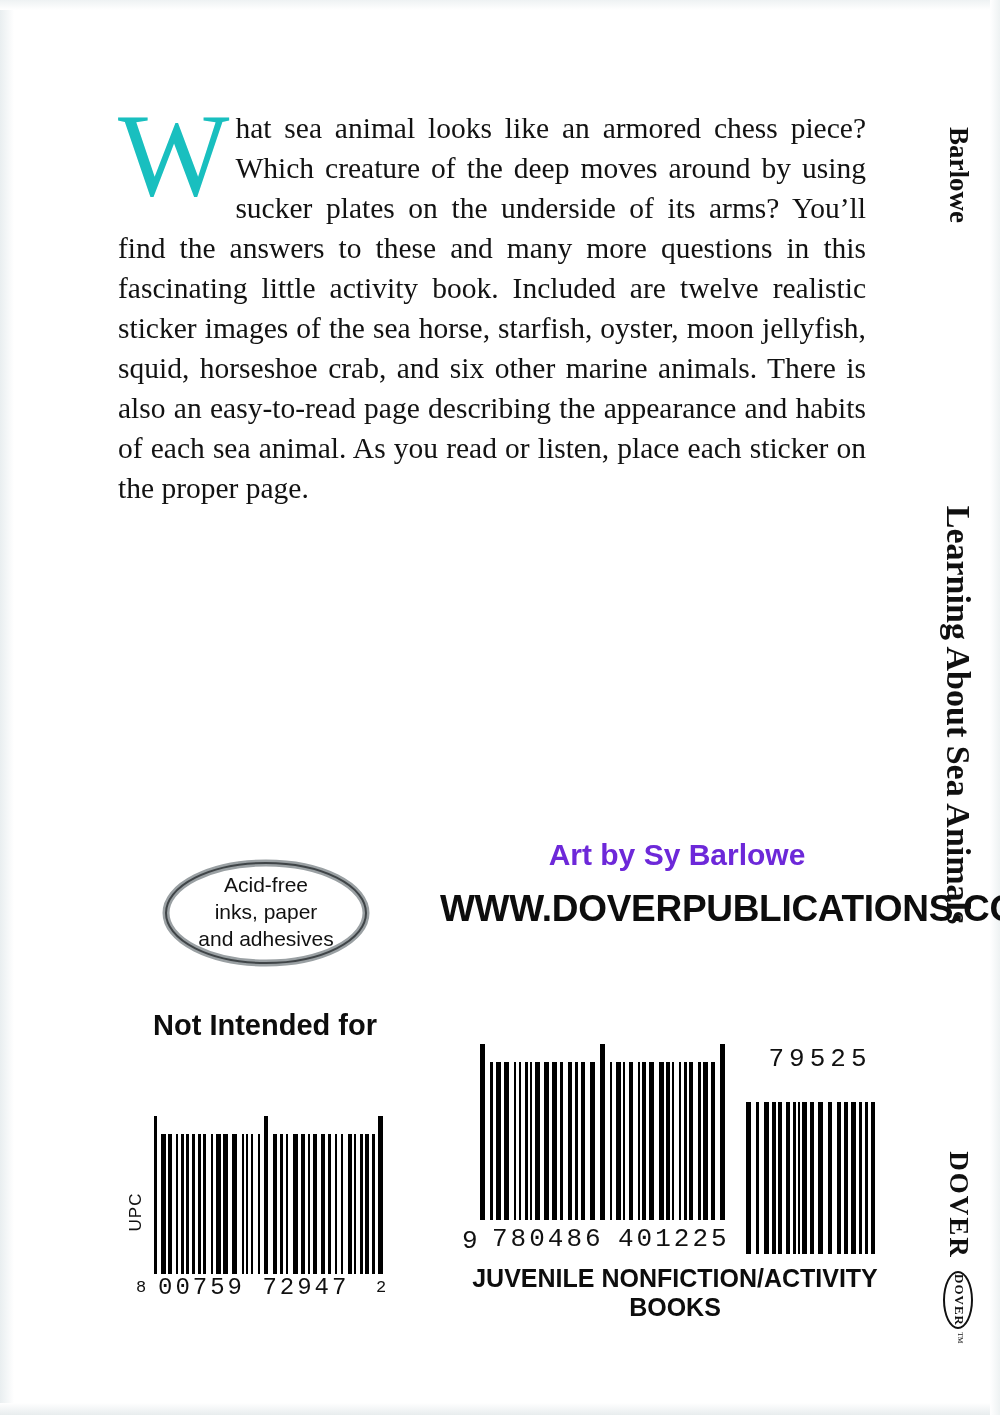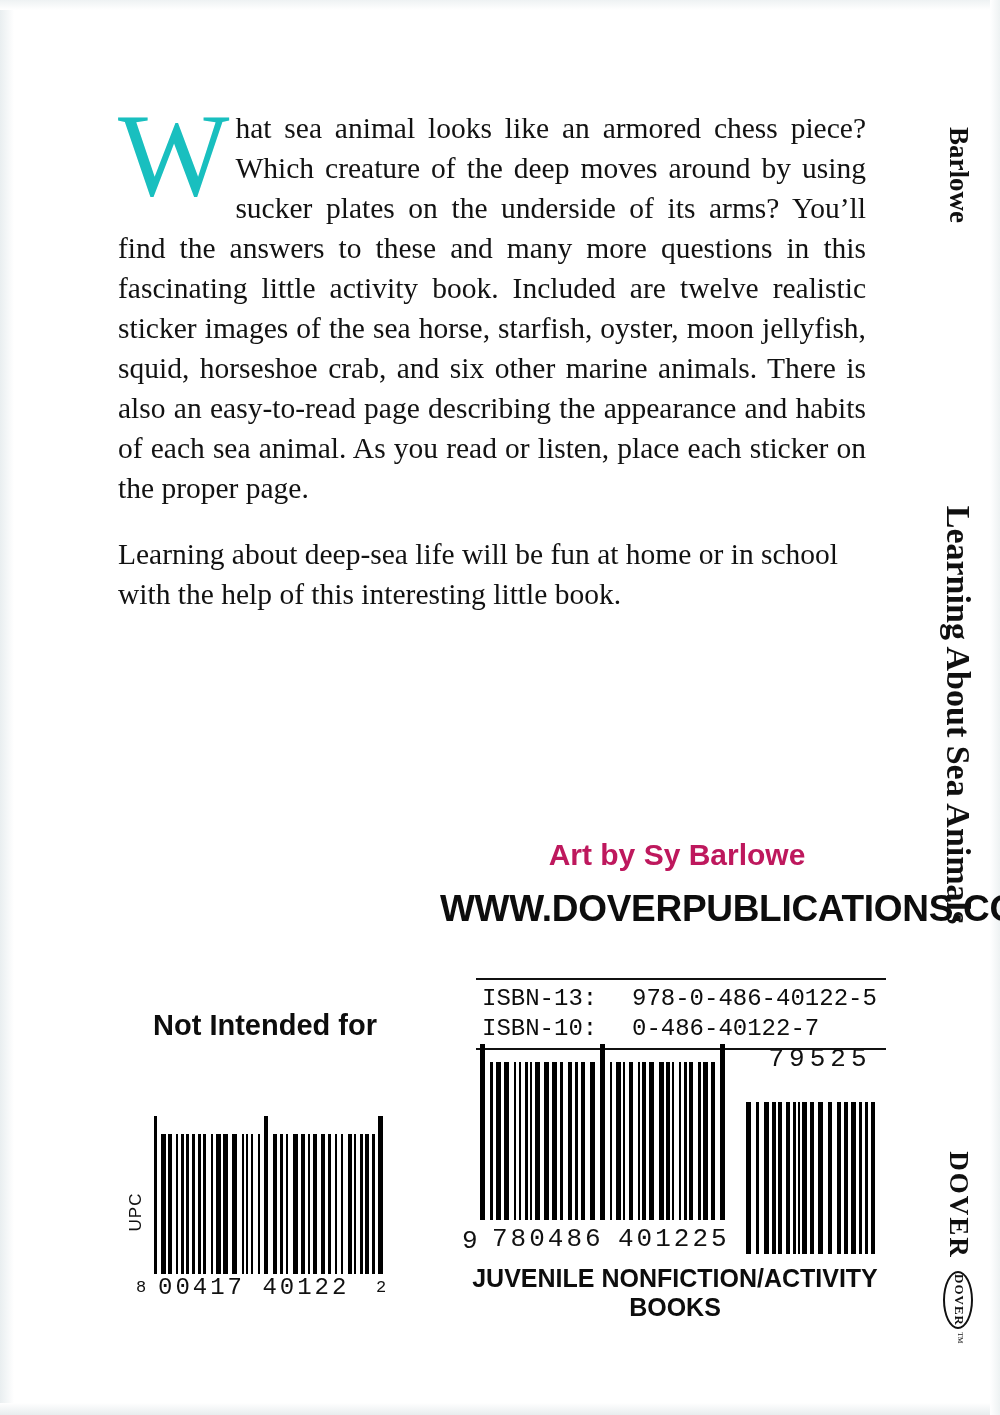--- a/index.html
+++ b/index.html
@@ -205,21 +205,21 @@
   
   .artby {
     position: absolute;
     left: 452px;
     top: 838px;
     width: 450px;
     text-align: center;
     font-family: "Liberation Sans", sans-serif;
     font-weight: bold;
     font-size: 30px;
-    color: #be185d;
+    color: #6d28d9;
   }
   .website {
     position: absolute;
     left: 440px;
     top: 888px;
     width: 470px;
     text-align: center;
     font-family: "Liberation Sans", sans-serif;
     font-weight: bold;
     font-size: 37px;
@@ -307,31 +307,41 @@
 <body>
 
 <div class="page">
   <div class="edge-left"></div>
   <div class="edge-top"></div>
   <div class="edge-bottom"></div>
   <div class="edge-right"></div>
 
   <div class="blurb">
     <p class="para"><span class="dropcap">W</span><span>hat sea animal looks like an armored chess piece? Which creature of the deep moves around by using sucker plates on the underside of its arms? You’ll find the answers to these and many more questions in this fascinating little activity book. Included are twelve realistic sticker images of the sea horse, starfish, oyster, moon jellyfish, squid, horseshoe crab, and six other marine animals. There is also an easy-to-read page describing the appearance and habits of each sea animal. As you read or listen, place each sticker on the proper page.</span></p>
-    <p class="para last">Learning about deep-sea life will be fun at home or in school with the help of this interesting little book.</p>
   </div>
 
   <div class="spine">
     <div class="spine-txt spine-author">Barlowe</div>
     <div class="spine-txt spine-title">Learning About Sea Animals</div>
     <div class="spine-txt spine-pub">DOVER</div>
     <div class="spine-logo">DOVER</div>
     <div class="spine-tm">™</div>
   </div>
 
+  <div class="acidfree">
+    <svg width="220" height="120">
+      <ellipse cx="110" cy="60" rx="100" ry="50" fill="#ffffff" stroke="#9aa0a3" stroke-width="7"></ellipse>
+      <ellipse cx="110" cy="60" rx="100" ry="50" fill="none" stroke="#3f4447" stroke-width="2"></ellipse>
+    </svg>
+    <div class="txt">
+      <div>Acid-free</div>
+      <div>inks, paper</div>
+      <div>and adhesives</div>
+    </div>
+  </div>
 
   <div class="notintended">
     <div>Not Intended for</div>
   </div>
 
   <div class="upc-wrap">
     <div class="upc-label">UPC</div>
     <div class="bars" id="upcBars" style="left: 14px; top: 0px; height: 158px; width: 234px;">
         <span style="width: 3px; height: 158px; margin-right: 4px;"></span>
         <span style="width: 5px; height: 140px; margin-right: 2px;"></span>
@@ -364,32 +374,28 @@
         <span style="width: 2px; height: 140px; margin-right: 5px;"></span>
         <span style="width: 4px; height: 140px; margin-right: 2px;"></span>
         <span style="width: 2px; height: 140px; margin-right: 4px;"></span>
         <span style="width: 3px; height: 140px; margin-right: 2px;"></span>
         <span style="width: 4px; height: 140px; margin-right: 3px;"></span>
         <span style="width: 3px; height: 140px; margin-right: 3px;"></span>
         <span style="width: 5px; height: 158px; margin-right: 5px;"></span>
       </div>
     <div class="upc-digits">
       <span class="d-left">8</span>
-      <span class="d-mid">00417 40122</span>
+      <span class="d-mid">00759 72947</span>
       <span class="d-right">2</span>
     </div>
   </div>
 
   <div class="artby">Art by Sy Barlowe</div>
   <div class="website">WWW.DOVERPUBLICATIONS.COM</div>
 
-  <div class="isbn-box">
-    <div class="isbn-row"><span class="lbl">ISBN-13:</span><span>978-0-486-40122-5</span></div>
-    <div class="isbn-row"><span class="lbl">ISBN-10:</span><span>0-486-40122-7</span></div>
-  </div>
 
   <div class="ean-wrap">
     <div class="bars" id="eanBars" style="left: 10px; top: 0px; height: 176px; width: 252px;">
         <span style="width: 5px; height: 176px; margin-right: 5px;"></span>
         <span style="width: 3px; height: 158px; margin-right: 3px;"></span>
         <span style="width: 5px; height: 158px; margin-right: 3px;"></span>
         <span style="width: 5px; height: 158px; margin-right: 5px;"></span>
         <span style="width: 2px; height: 158px; margin-right: 3px;"></span>
         <span style="width: 2px; height: 158px; margin-right: 4px;"></span>
         <span style="width: 3px; height: 158px; margin-right: 2px;"></span>

